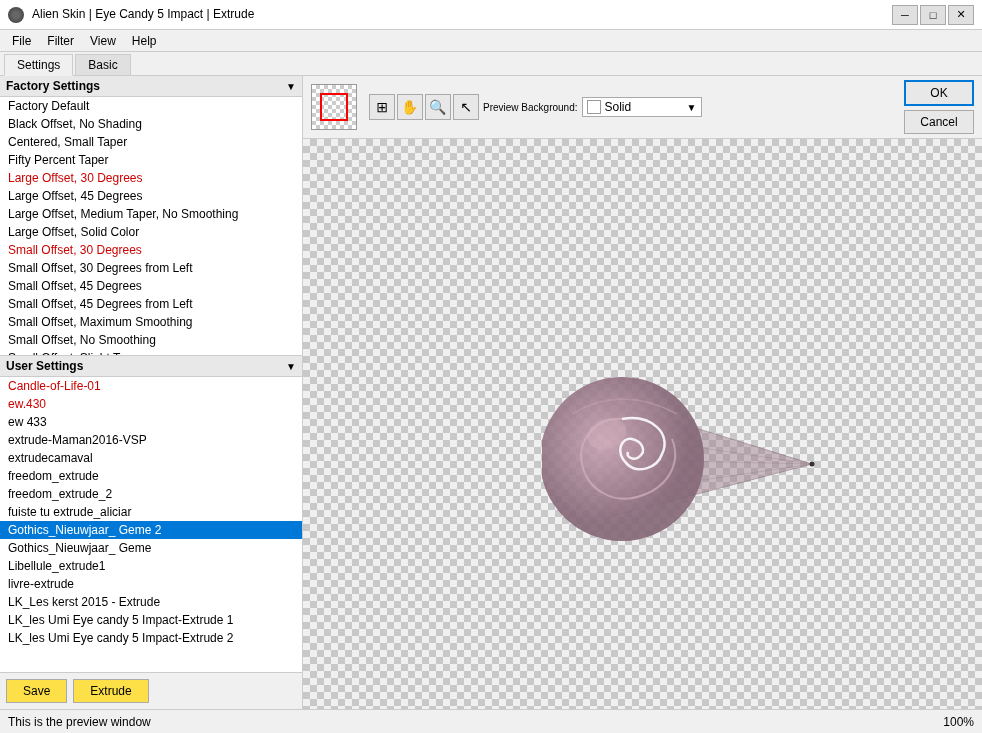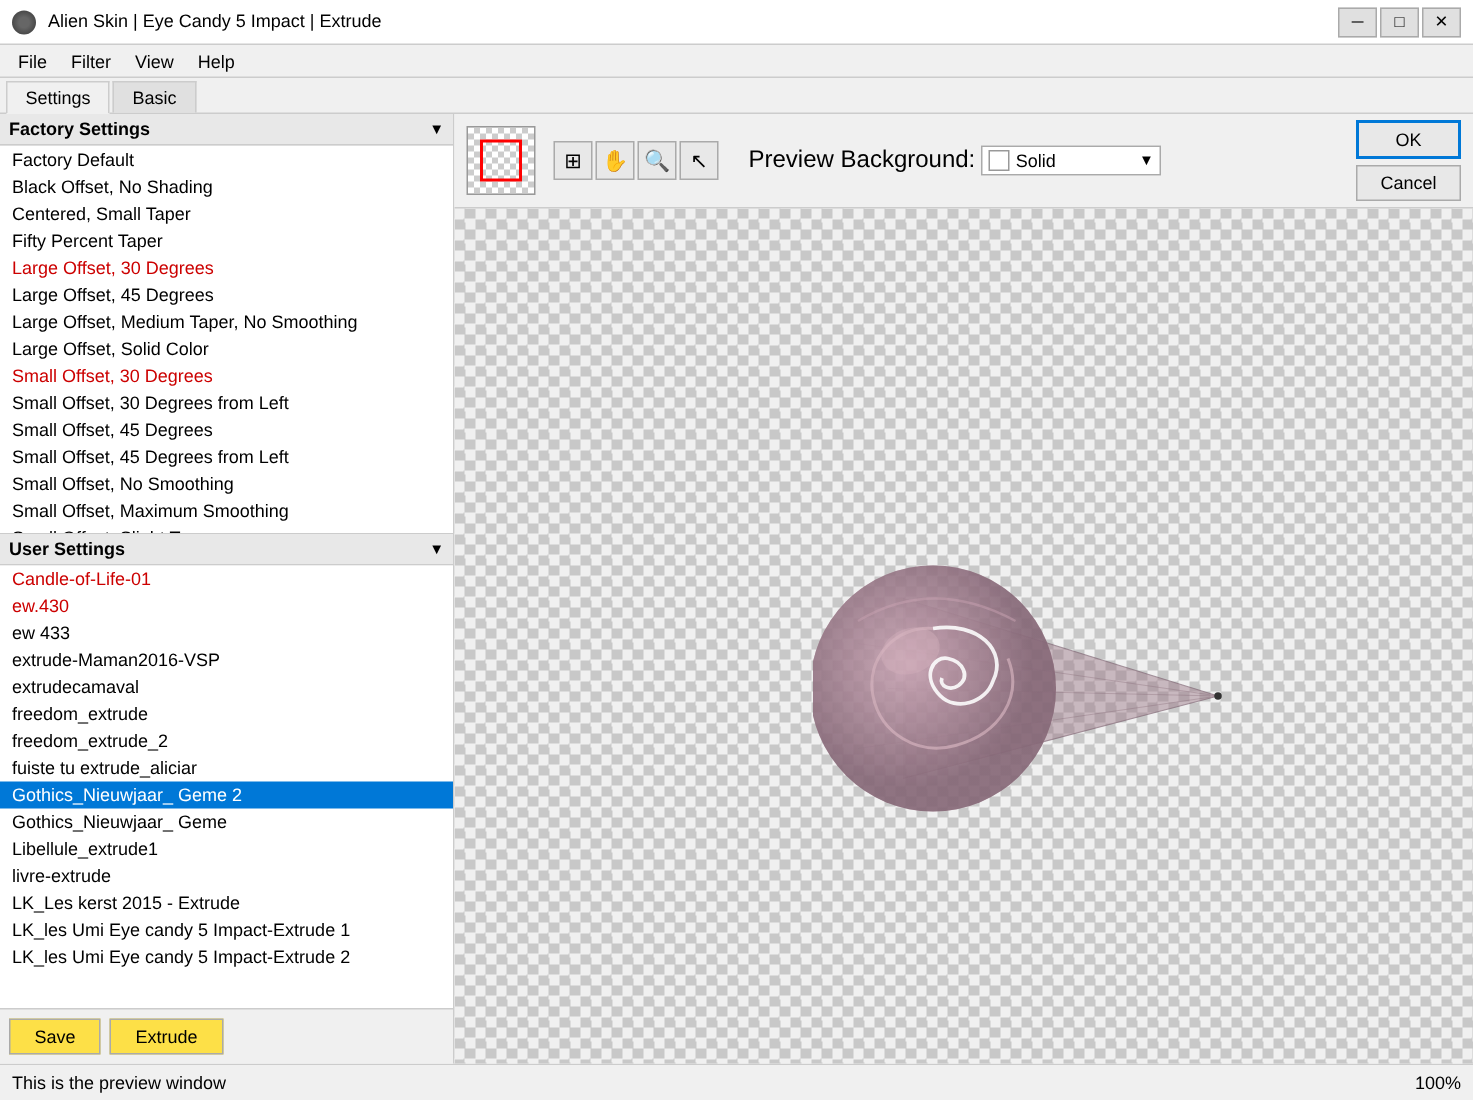--- a/index.html
+++ b/index.html
@@ -194,22 +194,22 @@
     }
     .tool-btn {
       width: 26px; height: 26px;
       border: 1px solid #aaa;
       background: #e8e8e8;
       cursor: pointer;
       display: flex; align-items: center; justify-content: center;
       font-size: 14px;
     }
     .preview-bg-label {
-      margin-left: 16px;
-      font-size: 16px;
+      margin-left: 0;
+      font-size: 10px;
     }
     .preview-bg-select {
       display: flex;
       align-items: center;
       border: 1px solid #aaa;
       background: #fff;
       padding: 2px 4px;
       min-width: 120px;
       cursor: pointer;
       font-size: 12px;
@@ -303,22 +303,22 @@
         <div class="list-item">Centered, Small Taper</div>
         <div class="list-item">Fifty Percent Taper</div>
         <div class="list-item red-text">Large Offset, 30 Degrees</div>
         <div class="list-item">Large Offset, 45 Degrees</div>
         <div class="list-item">Large Offset, Medium Taper, No Smoothing</div>
         <div class="list-item">Large Offset, Solid Color</div>
         <div class="list-item red-text">Small Offset, 30 Degrees</div>
         <div class="list-item">Small Offset, 30 Degrees from Left</div>
         <div class="list-item">Small Offset, 45 Degrees</div>
         <div class="list-item">Small Offset, 45 Degrees from Left</div>
+        <div class="list-item">Small Offset, Maximum Smoothing</div>
         <div class="list-item">Small Offset, No Smoothing</div>
-        <div class="list-item">Small Offset, Maximum Smoothing</div>
         <div class="list-item">Small Offset, Slight Taper</div>
       </div>
     </div>
 
     <div class="user-section">
       <div class="section-header">
         <span>User Settings</span>
         <span class="section-scroll-btn">▼</span>
       </div>
       <div class="user-list-area">

